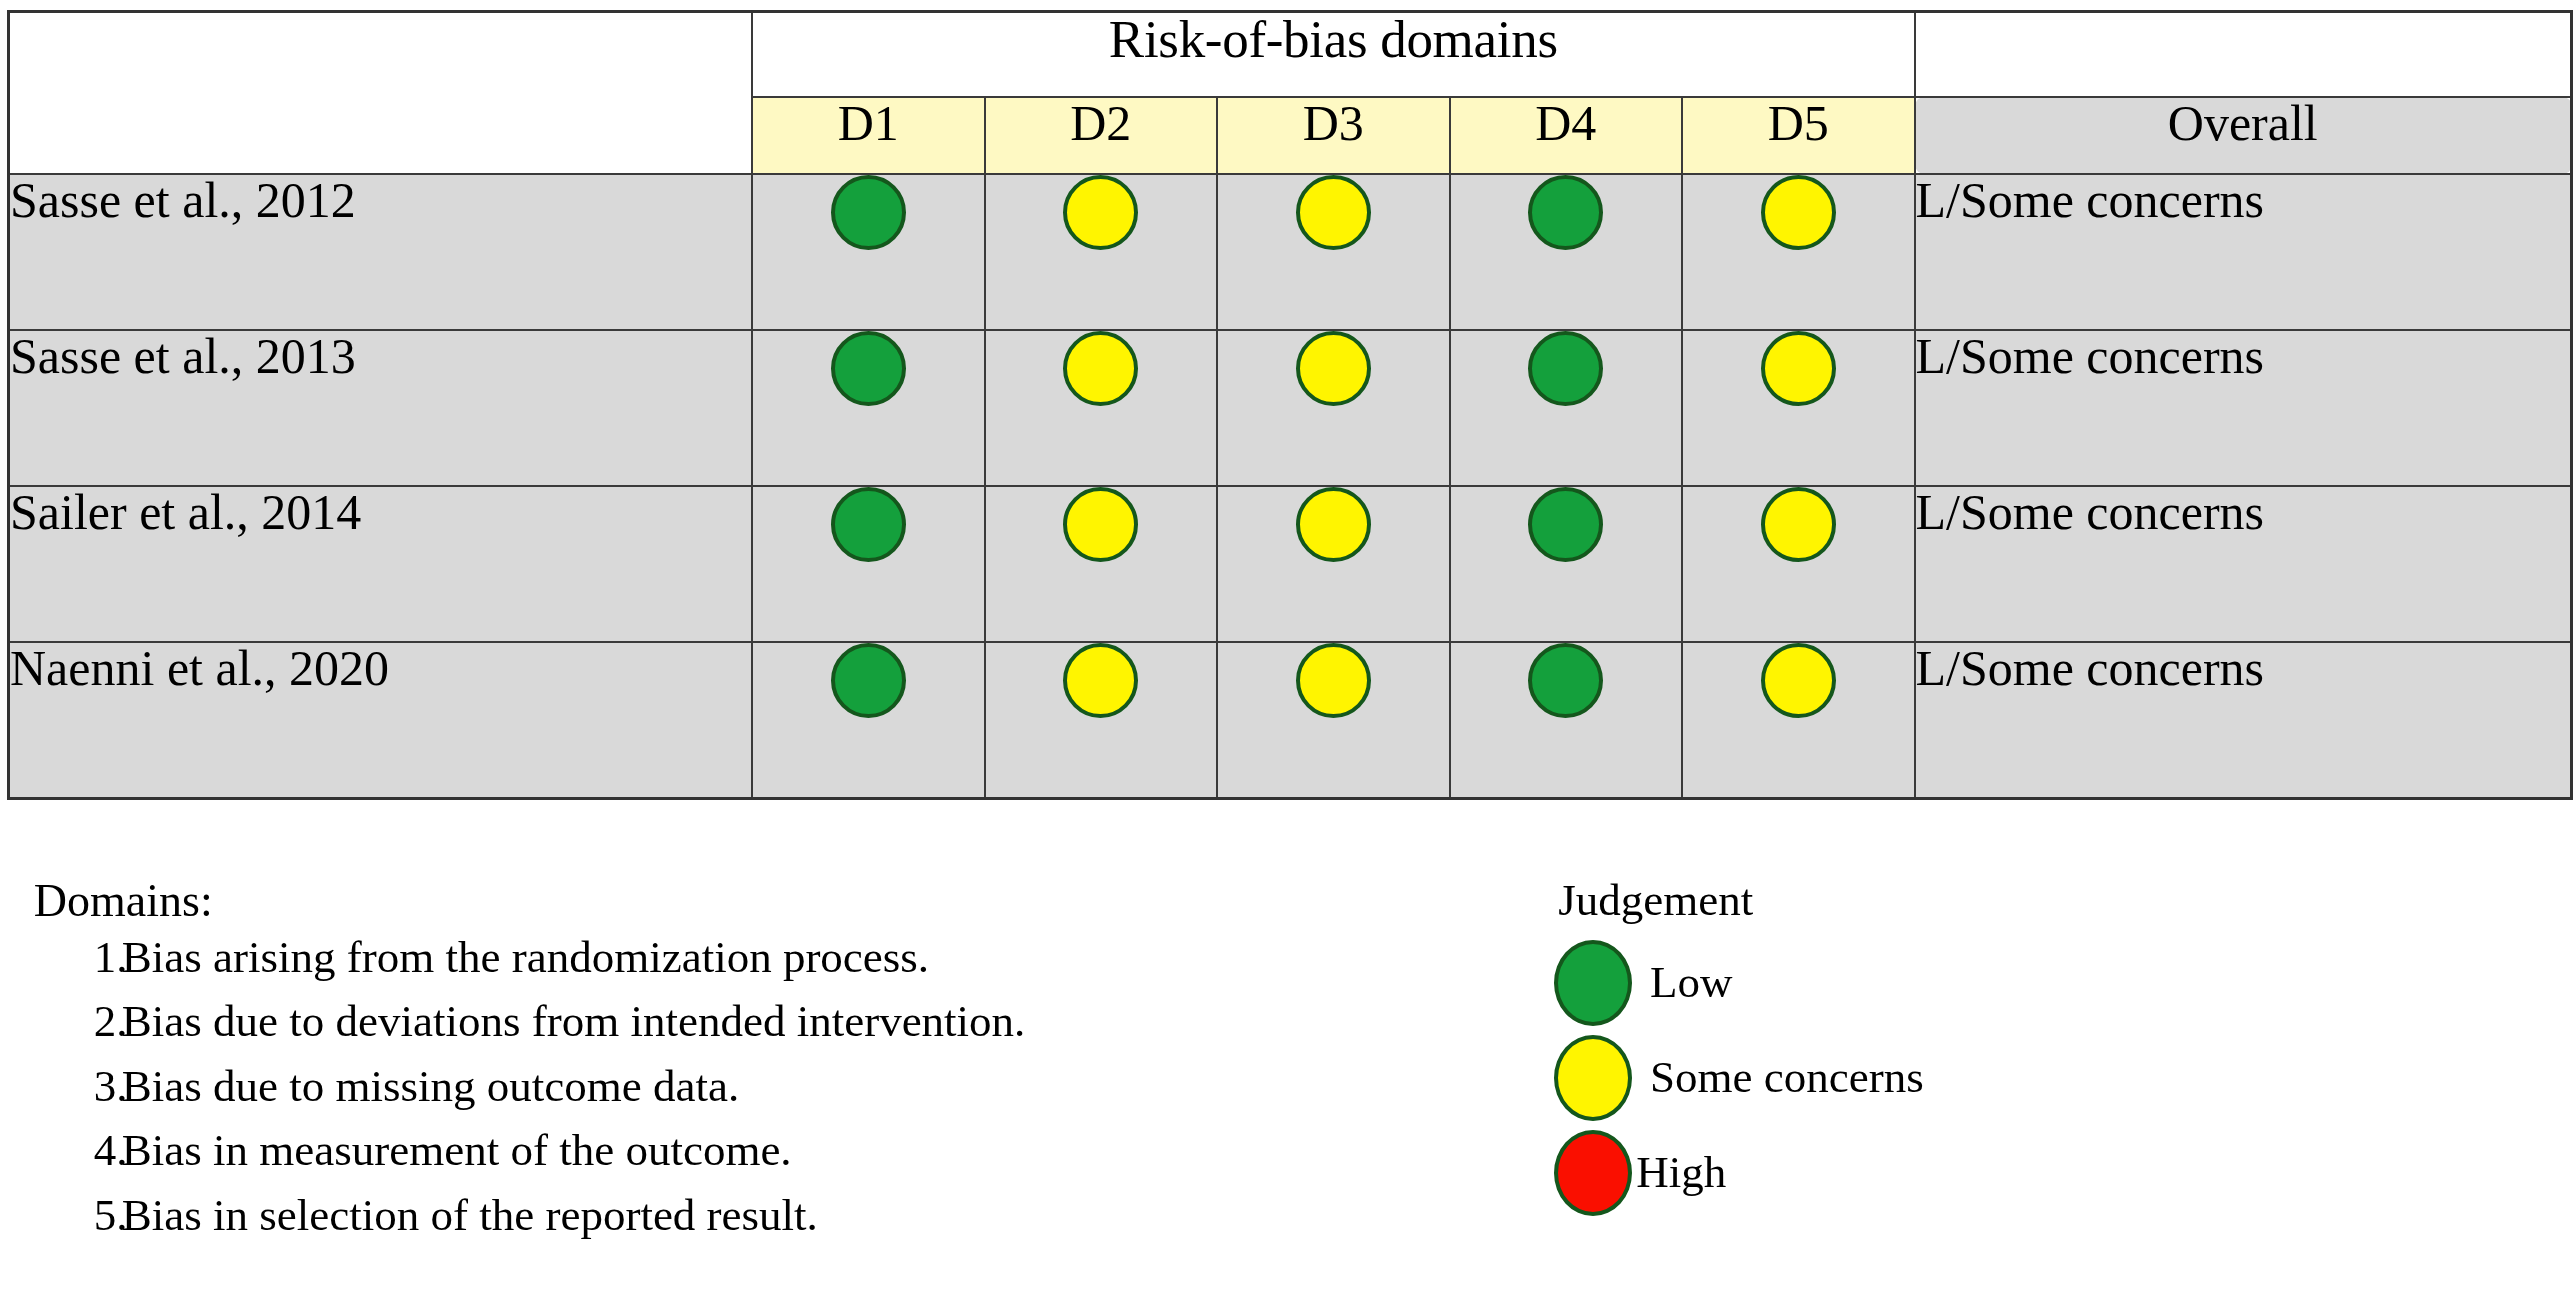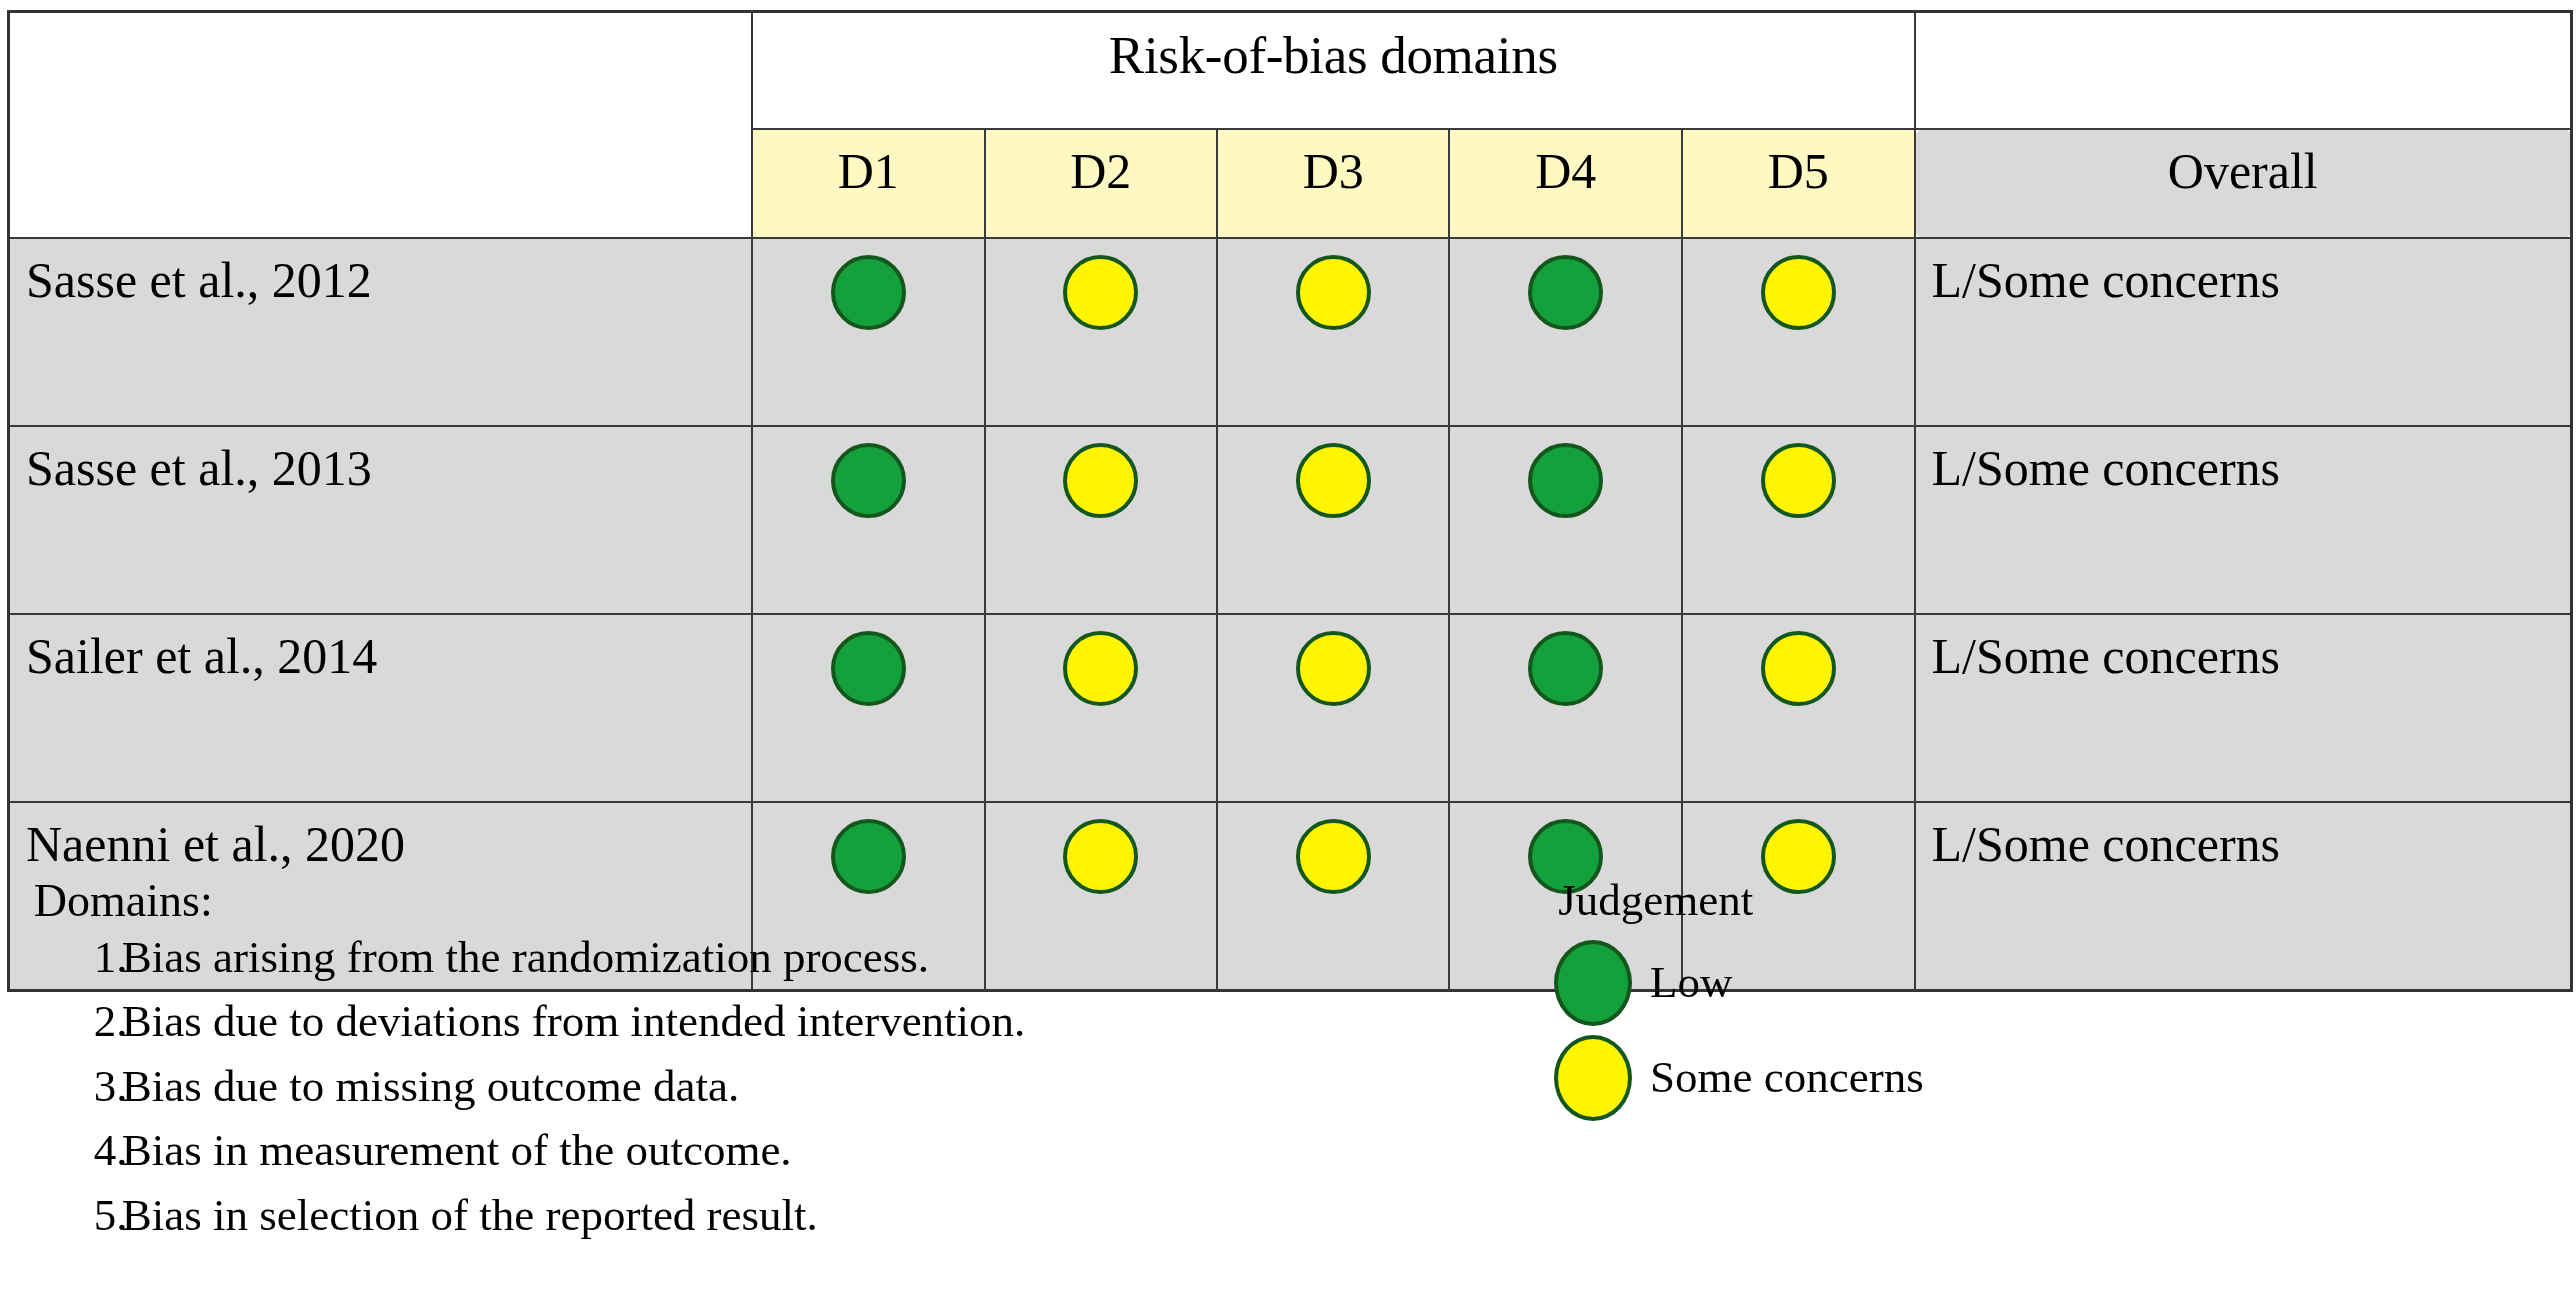--- a/index.html
+++ b/index.html
@@ -26,21 +26,21 @@
   
   .rob-table {
     border-collapse: collapse;
     table-layout: fixed;
     width: 2566px;
     margin: 9.7px 0 0 7px;
     border: 3.5px solid #333333;
   }
   .rob-table td, .rob-table th {
     border: 2.1px solid #3a3a3a;
-    padding: 16px;
+    padding: 0;
     font-weight: normal;
     vertical-align: top;
   }
 
   
   .col-study  { width: 678px; }
   .col-d      { width: 212px; }
   .col-overall{ width: 599px; }
 
   
@@ -272,18 +272,22 @@
       <div class="legend-row">
         <span class="legend-dot dot-low"></span>
         <span class="legend-label">Low</span>
       </div>
 
       <div class="legend-row">
         <span class="legend-dot dot-some"></span>
         <span class="legend-label">Some concerns</span>
       </div>
 
+      <div class="legend-row">
+        <span class="legend-dot dot-high"></span>
+        <span class="legend-label tight">High</span>
+      </div>
     </div>
 
   </div>
 
 </div>
 
 
 </body></html>

